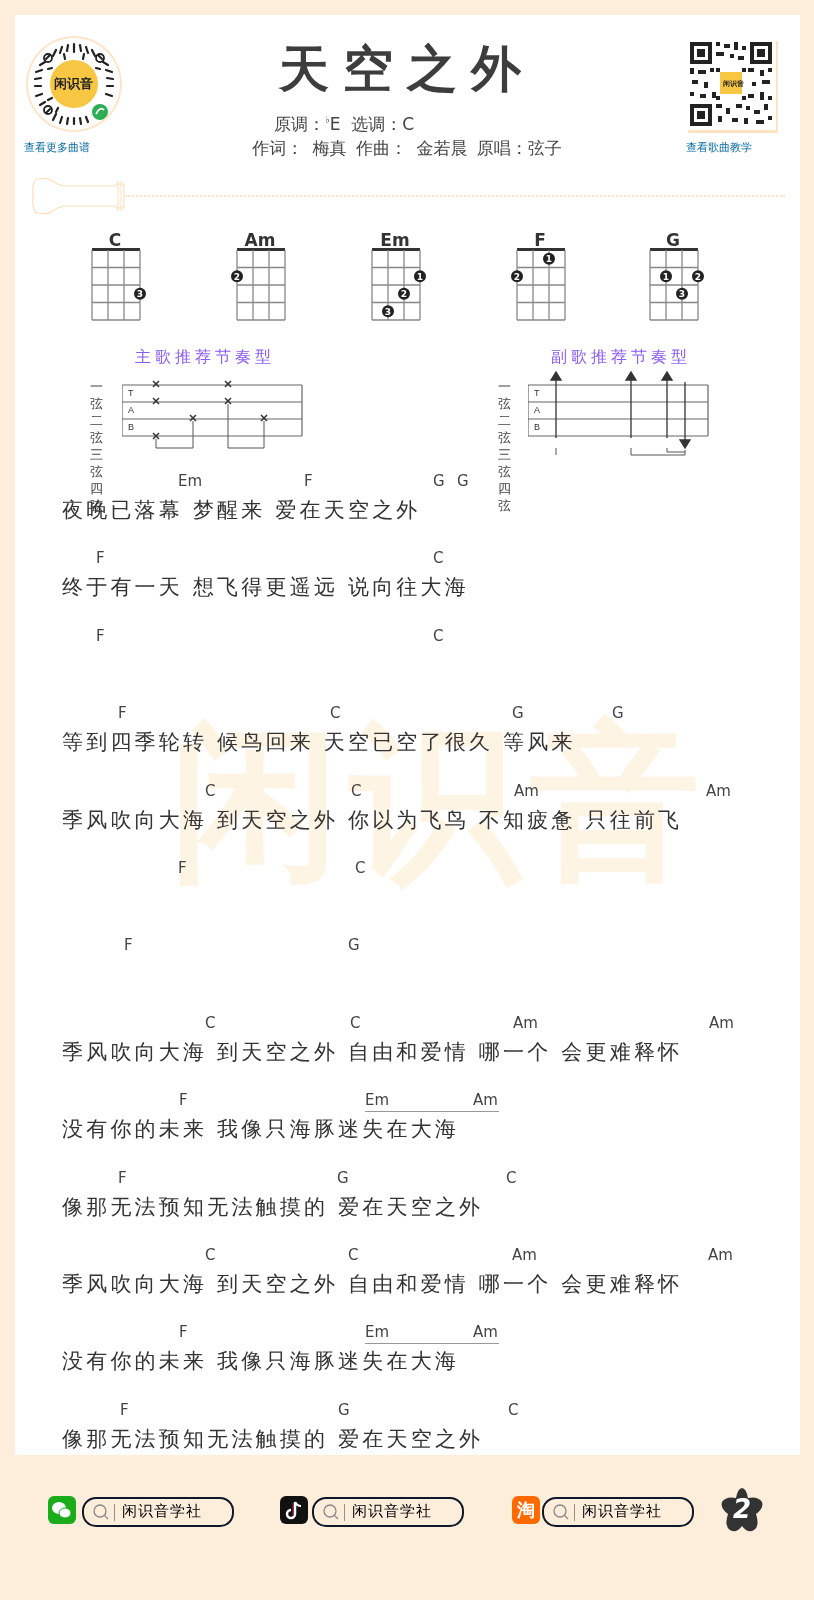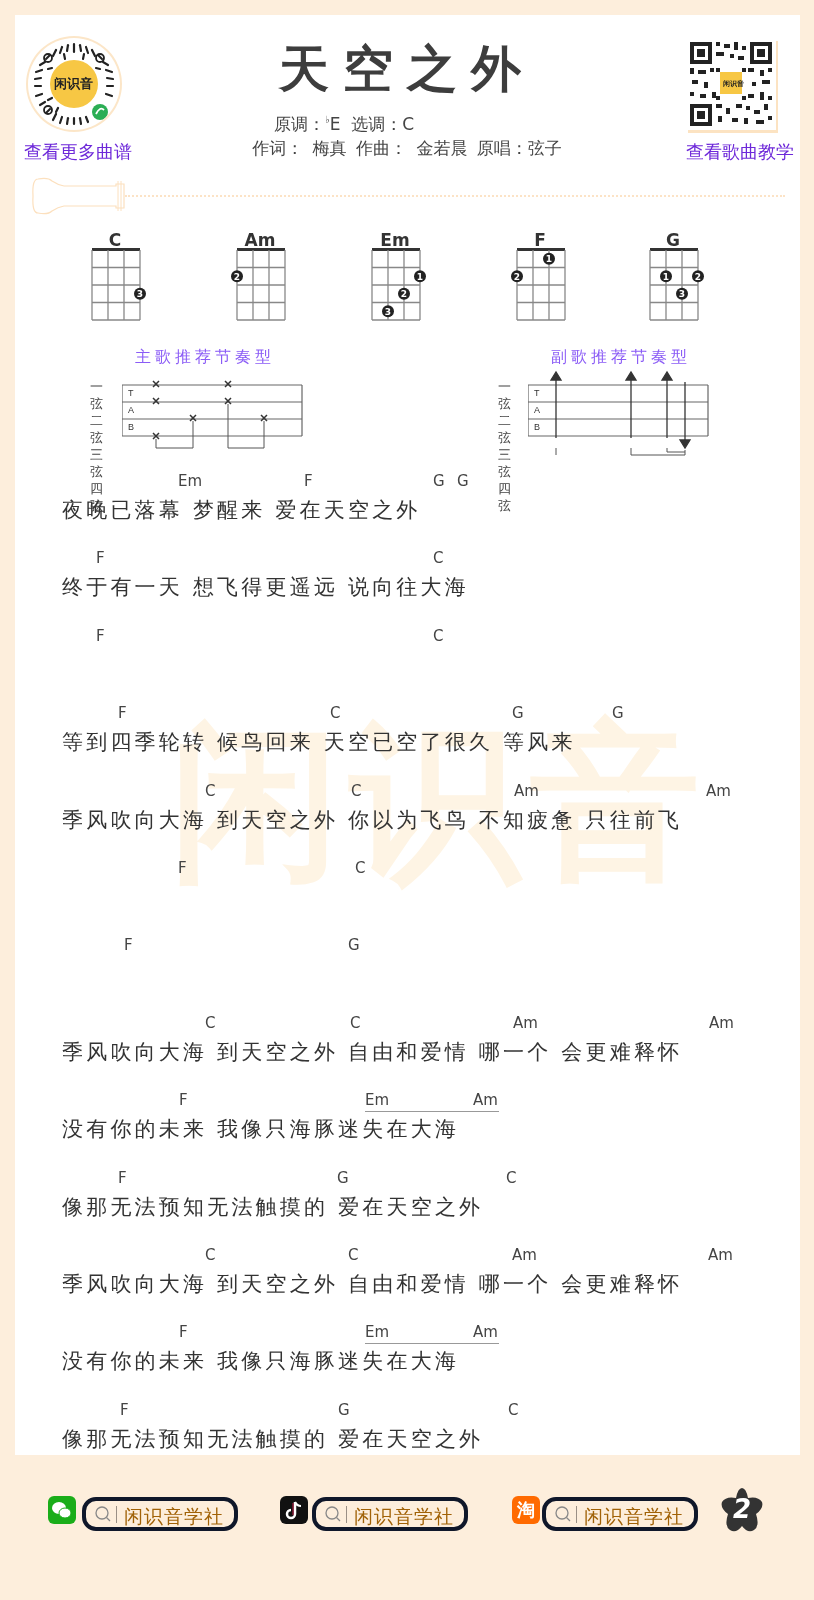--- a/index.html
+++ b/index.html
@@ -5,33 +5,33 @@
   html, body { margin: 0; padding: 0; }
   body {
     width: 814px; height: 1600px; background: #FDEEDC; position: relative; overflow: hidden;
     font-family: "DejaVu Sans", "Liberation Sans", sans-serif; color: #3a3a3a;
   }
   .card { position: absolute; left: 15px; top: 15px; width: 785px; height: 1440px; background: #ffffff; }
   .abs { position: absolute; }
   .title { left: 0; width: 814px; top: 36px; text-align: center; font-size: 50px; font-weight: bold; color: #3d3d3d; letter-spacing: 14px; }
   .meta1 { left: 0; width: 688px; top: 113px; text-align: center; font-size: 17px; color: #444; }
   .meta2 { left: 0; width: 814px; top: 137px; text-align: center; font-size: 17px; color: #444; word-spacing: 4px; }
-  .qr-caption { font-size: 18px; color: #6d28d9; }
+  .qr-caption { font-size: 11px; color: #0369a1; }
   .qr-left { left: 28px; top: 38px; width: 92px; height: 92px; border-radius: 50%; background: #fff; box-shadow: 0 0 0 2px #FCE6C8; overflow: hidden; }
   .qr-right { left: 686px; top: 38px; width: 90px; height: 92px; background: #fff; box-shadow: 2px 3px 0 #FCE3C2; }
   .guitar-line { left: 125px; top: 195px; width: 660px; border-top: 2px dotted #FCE3C6; }
   .chord-box { position: absolute; width: 70px; height: 110px; }
   .chord-name { position: absolute; top: 0; left: 0; width: 100%; text-align: center; font-size: 17px; font-weight: bold; color: #333; }
   .pattern-title { font-size: 16px; color: #8b5cf6; letter-spacing: 4px; }
   .lyric-line { position: absolute; left: 62px; height: 60px; width: 700px; }
   .lyric-text { position: absolute; left: 0; top: 24px; font-size: 21px; letter-spacing: 3.2px; color: #333; white-space: nowrap; }
   .chord-label { position: absolute; top: 0; font-size: 15px; color: #444; font-family: "DejaVu Sans", sans-serif; white-space: nowrap; }
   .slide-line { position: absolute; top: 20px; border-top: 1.5px solid #999; }
   .watermark { left: 170px; top: 690px; font-size: 170px; font-weight: bold; color: #FEF4E4; letter-spacing: 10px; z-index: 0; white-space: nowrap; }
-  .footer-pill { position: absolute; top: 1497px; height: 26px; width: 148px; border: 4px solid #0f172a; border-radius: 14px; background: #FDEEDC; font-size: 19px; color: #a16207; }
+  .footer-pill { position: absolute; top: 1497px; height: 26px; width: 148px; border: 2px solid #0f172a; border-radius: 14px; background: #FDEEDC; font-size: 15px; color: #000000; }
   .footer-pill .mag { position: absolute; left: 8px; top: 4px; }
   .footer-pill .sep { position: absolute; left: 30px; top: 5px; width: 1px; height: 17px; background: #9a8f85; }
   .footer-pill .txt { position: absolute; left: 38px; top: 3px; letter-spacing: 1px; }
   .app-icon { position: absolute; top: 1496px; width: 28px; height: 28px; border-radius: 6px; }
 </style>
 </head>
 <body>
 
 <div class="card"></div>
 

